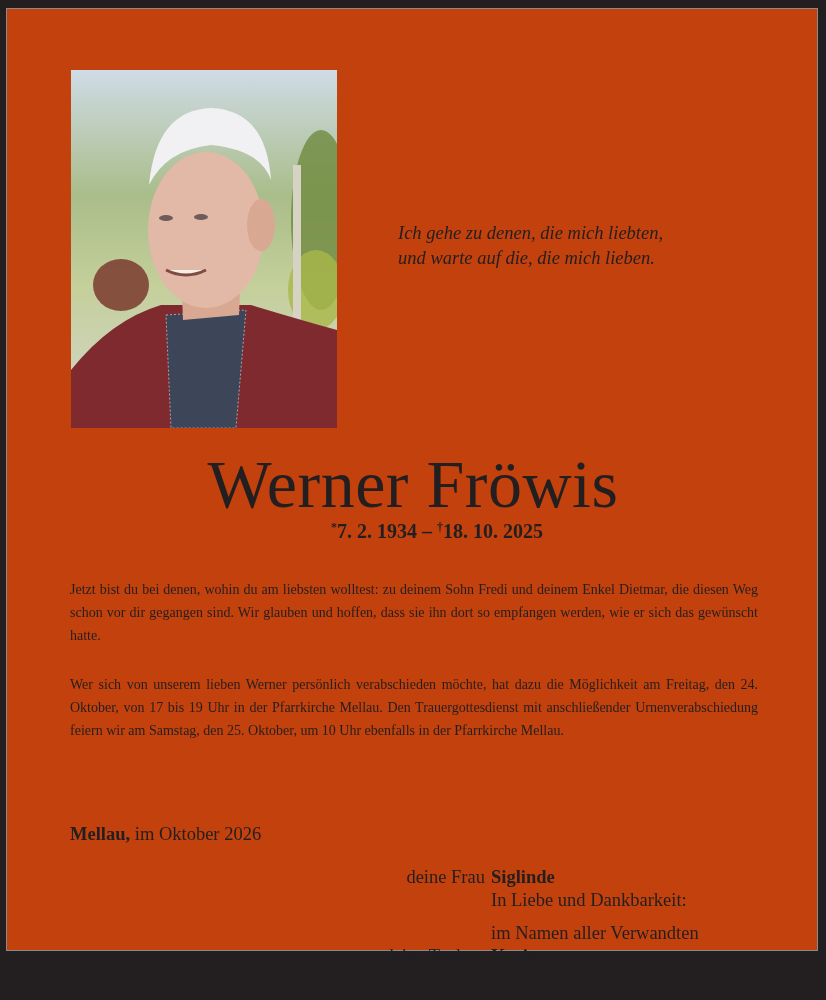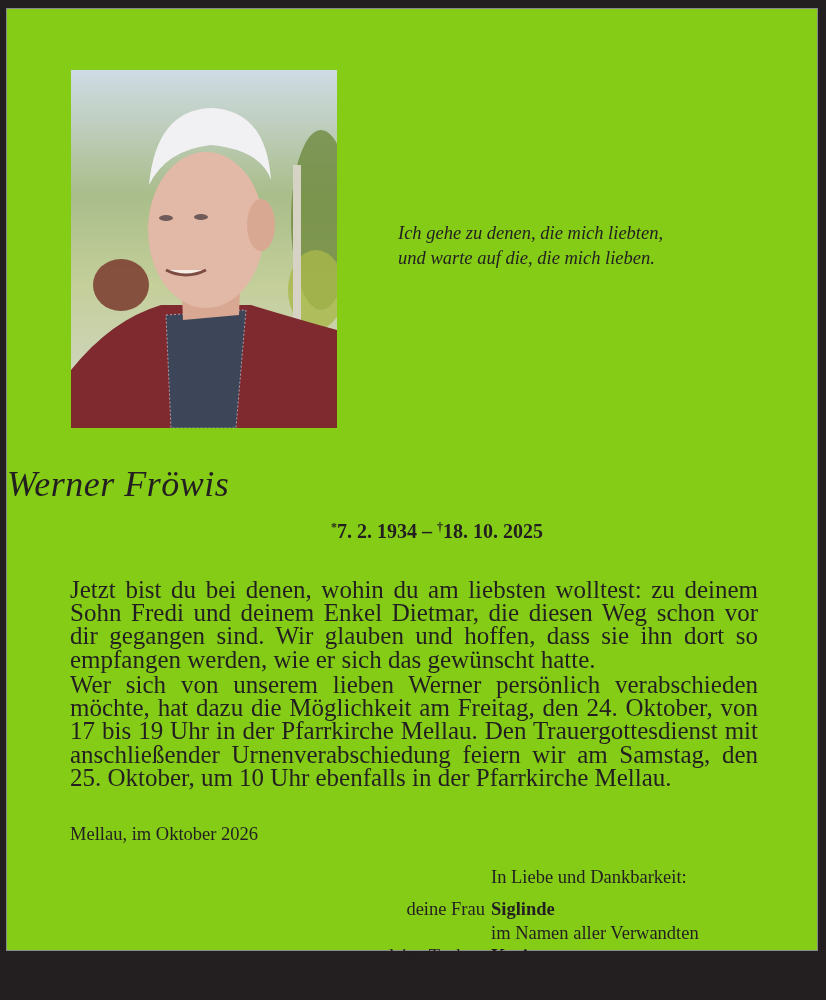--- a/index.html
+++ b/index.html
@@ -8,21 +8,21 @@
       background: #231f20;
       position: relative;
       overflow: hidden;
       font-family: "Liberation Serif", "DejaVu Serif", serif;
       color: #231f20;
     }
     .card {
       position: absolute;
       left: 6px; top: 8px;
       width: 812px; height: 943px;
-      background: #84cc16;
+      background: #c2410c;
       border: 1px solid #8a8a8a;
       box-sizing: border-box;
     }
     .photo {
       position: absolute;
       left: 64px; top: 61px;
       width: 266px; height: 358px;
       overflow: hidden;
       background: linear-gradient(180deg, #c9d8e4 0%, #b9c9a4 30%, #9eb27a 50%, #d6dccb 70%, #b3b6ad 100%);
     }
@@ -32,52 +32,52 @@
       left: 391px; top: 212px;
       font-style: italic;
       font-size: 18.5px;
       line-height: 25px;
       color: #231f20;
       white-space: pre-line;
     }
     .name {
       position: absolute;
       left: 0; width: 812px; top: 445px;
-      font-size: 36px;
+      text-align: center;
+      font-size: 68px;
       line-height: 60px;
       letter-spacing: 0.5px;
-      font-style: italic;
     }
     .dates {
       position: absolute;
       left: 0; width: 812px; top: 505px;
       text-align: center;
       font-size: 20px;
       font-weight: bold;
       line-height: 26px;
       padding-left: 24px;
     }
     .dates sup { font-size: 12px; vertical-align: 7px; font-weight: bold; }
     .para {
       position: absolute;
       left: 63px; width: 688px;
-      font-size: 25px;
+      font-size: 14px;
       line-height: 23.2px;
       text-align: justify;
       hyphens: manual;
     }
     .p1 { top: 569px; }
     .p2 { top: 664px; }
     .place {
       position: absolute;
       left: 63px; top: 814px;
       font-size: 18.5px;
       line-height: 23px;
     }
-    .place b { font-weight: normal; }
+    .place b { font-weight: bold; }
     .sign {
       position: absolute;
       left: 0; top: 857px;
       width: 812px;
       font-size: 18.5px;
       line-height: 23.4px;
     }
     .sign-row { display: flex; }
     .sign-left {
       width: 484px;
@@ -139,27 +139,27 @@
   <div class="name">Werner Fröwis</div>
 
   <div class="dates"><sup>*</sup><span>7. 2. 1934</span><span> – </span><sup>†</sup><span>18. 10. 2025</span></div>
 
   <div class="para p1">Jetzt bist du bei denen, wohin du am liebsten wolltest: zu deinem Sohn Fredi und deinem Enkel Dietmar, die diesen Weg schon vor dir gegangen sind. Wir glauben und hoffen, dass sie ihn dort so empfangen werden, wie er sich das gewünscht hatte.</div>
   <div class="para p2">Wer sich von unserem lieben Werner persönlich verabschieden möchte, hat dazu die Möglichkeit am Freitag, den 24. Oktober, von 17 bis 19 Uhr in der Pfarrkirche Mellau. Den Trauergottesdienst mit anschließender Urnen­verabschiedung feiern wir am Samstag, den 25. Oktober, um 10 Uhr ebenfalls in der Pfarrkirche Mellau.</div>
 
   <div class="place"><b>Mellau,</b><span> im Oktober 2026</span></div>
 
   <div class="sign">
+    <div class="sign-row">
+      <div class="sign-left">deine Frau</div>
+      <div class="sign-right bold">Siglinde</div>
+    </div>
     <div class="sign-row sign-head">
       <div class="sign-left"></div>
       <div class="sign-right">In Liebe und Dankbarkeit:</div>
-    </div>
-    <div class="sign-row">
-      <div class="sign-left">deine Frau</div>
-      <div class="sign-right bold">Siglinde</div>
     </div>
     <div class="sign-row">
       <div class="sign-left"></div>
       <div class="sign-right">im Namen aller Verwandten</div>
     </div>
     <div class="sign-row">
       <div class="sign-left">deine Tochter</div>
       <div class="sign-right bold">Karin</div>
     </div>
   </div>

